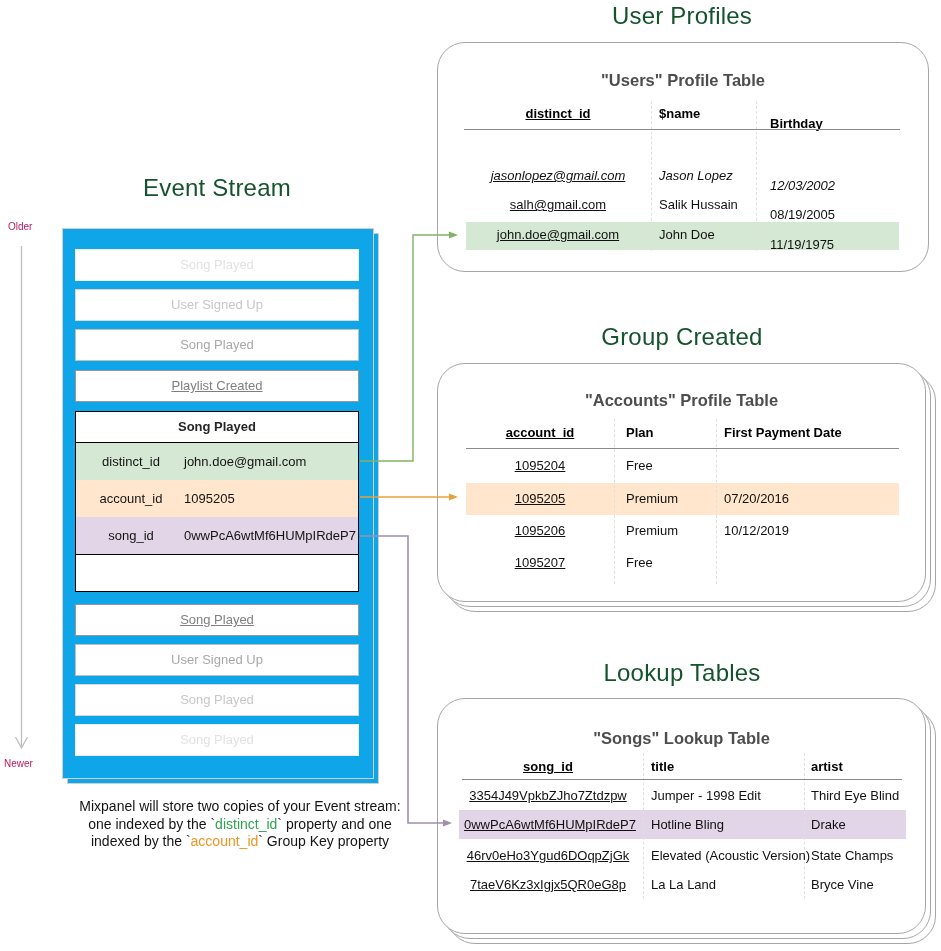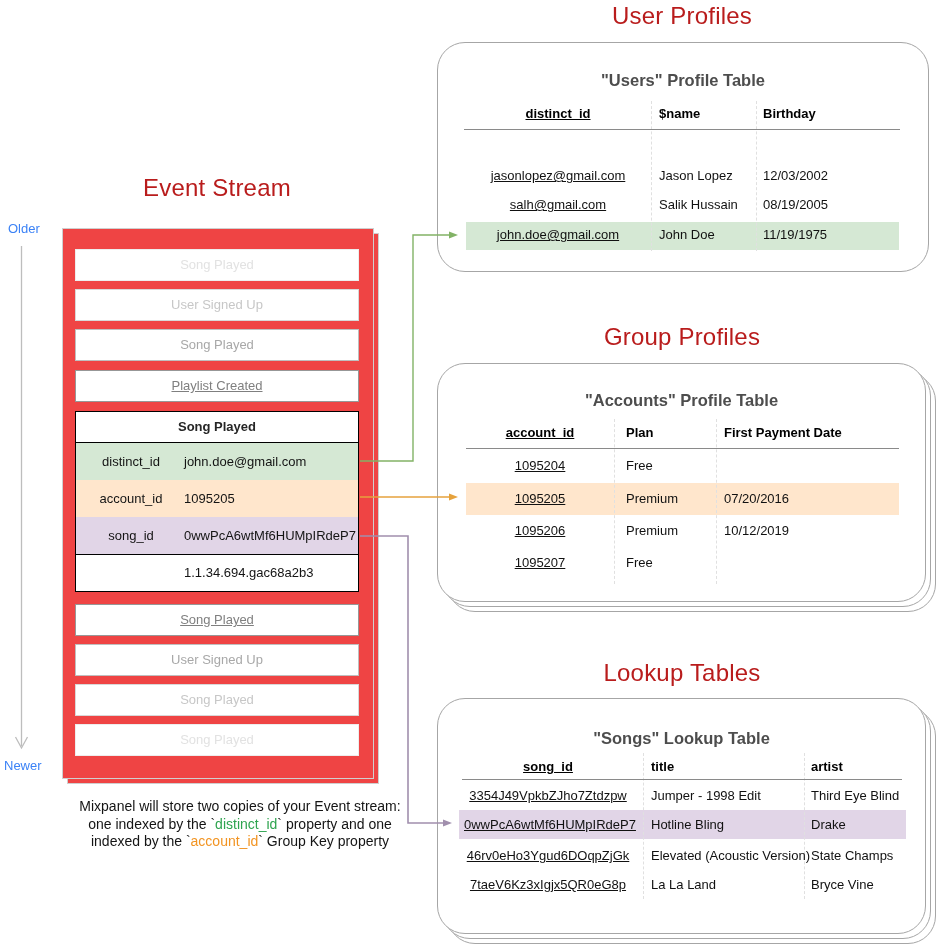--- a/index.html
+++ b/index.html
@@ -2,28 +2,28 @@
 <html style="--green-fill: #d5e8d4; --green-stroke: #82b366; --orange-fill: #ffe6cc; --orange-stroke: #e6a23c; --purple-fill: #e1d5e7; --purple-stroke: #a18fad; --caption-green: #2ea44f; --caption-orange: #f29422;"><head>
 <meta charset="utf-8">
 <style>
   html,body { margin:0; padding:0; background:#fff; }
   .canvas {
     position:relative; width:941px; height:951px; overflow:hidden;
     font-family:"Liberation Sans", sans-serif; color:#111; background:#fff;
   }
 
   
-  .sec-title { position:absolute; font-size:24px; color:#b91c1c; text-align:center; letter-spacing:.2px; }
-
-  
-  .tl-label { position:absolute; font-size:13px; color:#3b82f6; }
+  .sec-title { position:absolute; font-size:24px; color:#14532d; text-align:center; letter-spacing:.2px; }
+
+  
+  .tl-label { position:absolute; font-size:10px; color:#be185d; }
 
   
   .es-layer, .es-container {
-    position:absolute; width:310px; height:549px; background:#ef4444; border:1px solid #cfcfcf;
+    position:absolute; width:310px; height:549px; background:#0ea5e9; border:1px solid #cfcfcf;
   }
   .es-layer { left:67px; top:233px; z-index:1; }
   .es-container { left:62px; top:228px; z-index:2; }
 
   .es-box {
     position:absolute; left:12px; width:282px; height:30px; line-height:30px;
     text-align:center; font-size:13px; background:#fff; border:1px solid;
   }
   .lv1 { border-color:#ededed; color:#e2e2e2; }
   .lv2 { border-color:#d8d8d8; color:#c7c7c7; }
@@ -73,21 +73,21 @@
   .vsep { position:absolute; width:0; border-left:1px dashed #e0e0e0; }
   .band { position:absolute; z-index:0; }
   .band.green  { background:var(--green-fill); }
   .band.orange { background:var(--orange-fill); }
   .band.purple { background:var(--purple-fill); }
   .t-head, .t-row, .hdr-line, .card-title { z-index:2; }
 
   
   .u-c1 { left:26px;  width:188px; text-align:center; }
   .u-c2 { left:221px; }
-  .u-c3 { left:325px; }
+  .u-c3 { left:332px;margin-top:10px; }
   
   .a-c1 { left:20px;  width:164px; text-align:center; }
   .a-c2 { left:188px; }
   .a-c3 { left:286px; }
   
   .s-c1 { left:26px;  width:168px; text-align:center; }
   .s-c2 { left:213px; }
   .s-c3 { left:373px; }
 
   .overlay { position:absolute; left:0; top:0; z-index:10; pointer-events:none; }
@@ -118,21 +118,20 @@
       </div>
       <div class="es-row orange">
         <span class="es-key">account_id</span>
         <span class="es-val">1095205</span>
       </div>
       <div class="es-row purple">
         <span class="es-key">song_id</span>
         <span class="es-val">0wwPcA6wtMf6HUMpIRdeP7</span>
       </div>
       <div class="es-row plain">
-        <span class="es-val">1.1.34.694.gac68a2b3</span>
       </div>
     </div>
 
     <div class="es-box lv4" style="top:375px;">Song Played</div>
     <div class="es-box lv3" style="top:415px;">User Signed Up</div>
     <div class="es-box lv2" style="top:455px;">Song Played</div>
     <div class="es-box lv1" style="top:495px;">Song Played</div>
   </div>
 
   <div class="caption">
@@ -147,38 +146,38 @@
     <div class="card-title" style="top:28px;">"Users" Profile Table</div>
     <div class="band green" style="left:28px; top:179px; width:433px; height:28px;"></div>
     <div class="vsep" style="left:213px; top:58px; height:150px;"></div>
     <div class="vsep" style="left:318px; top:58px; height:150px;"></div>
     <div class="t-head" style="top:57px;">
       <span class="cell u-c1 ul">distinct_id</span>
       <span class="cell u-c2">$name</span>
       <span class="cell u-c3">Birthday</span>
     </div>
     <div class="hdr-line" style="left:26px; top:86px; width:436px;"></div>
-    <div class="t-row" style="top:119px;">
+    <div class="t-row" style="top:119px;font-style:italic;">
       <span class="cell u-c1 ul">jasonlopez@gmail.com</span>
       <span class="cell u-c2">Jason Lopez</span>
       <span class="cell u-c3">12/03/2002</span>
     </div>
     <div class="t-row" style="top:148px;">
       <span class="cell u-c1 ul">salh@gmail.com</span>
       <span class="cell u-c2">Salik Hussain</span>
       <span class="cell u-c3">08/19/2005</span>
     </div>
     <div class="t-row" style="top:178px;">
       <span class="cell u-c1 ul">john.doe@gmail.com</span>
       <span class="cell u-c2">John Doe</span>
       <span class="cell u-c3">11/19/1975</span>
     </div>
   </div>
 
-  <div class="sec-title" style="left:437px; top:323px; width:490px;">Group Profiles</div>
+  <div class="sec-title" style="left:437px; top:323px; width:490px;">Group Created</div>
 
   <div class="card-layer" style="left:447px; top:373px; width:487px; height:237px;"></div>
   <div class="card-layer" style="left:442px; top:368px; width:487px; height:237px;"></div>
   <div class="card" style="left:437px; top:363px; width:487px; height:237px;">
     <div class="card-title" style="top:27px;">"Accounts" Profile Table</div>
     <div class="band orange" style="left:28px; top:119px; width:433px; height:32px;"></div>
     <div class="vsep" style="left:176px; top:55px; height:165px;"></div>
     <div class="vsep" style="left:278px; top:55px; height:165px;"></div>
     <div class="t-head" style="top:55px;">
       <span class="cell a-c1 ul">account_id</span>

